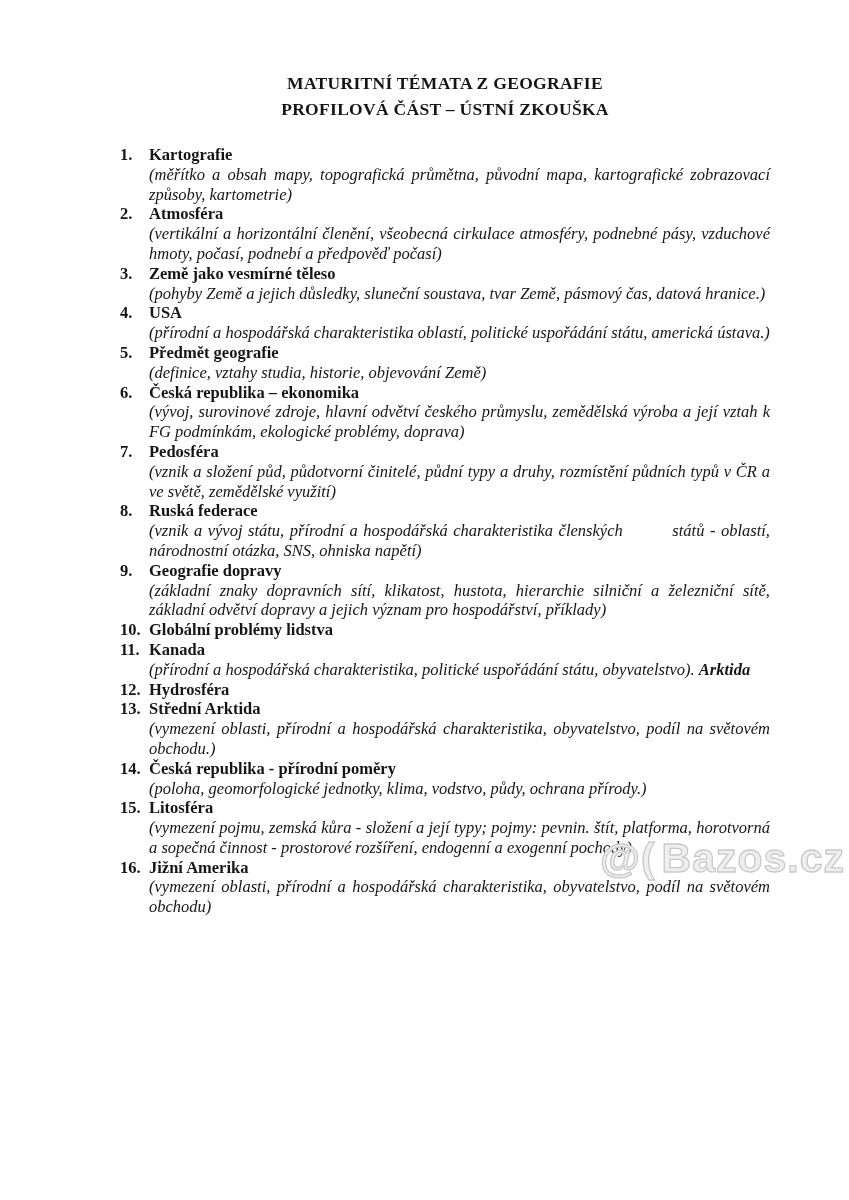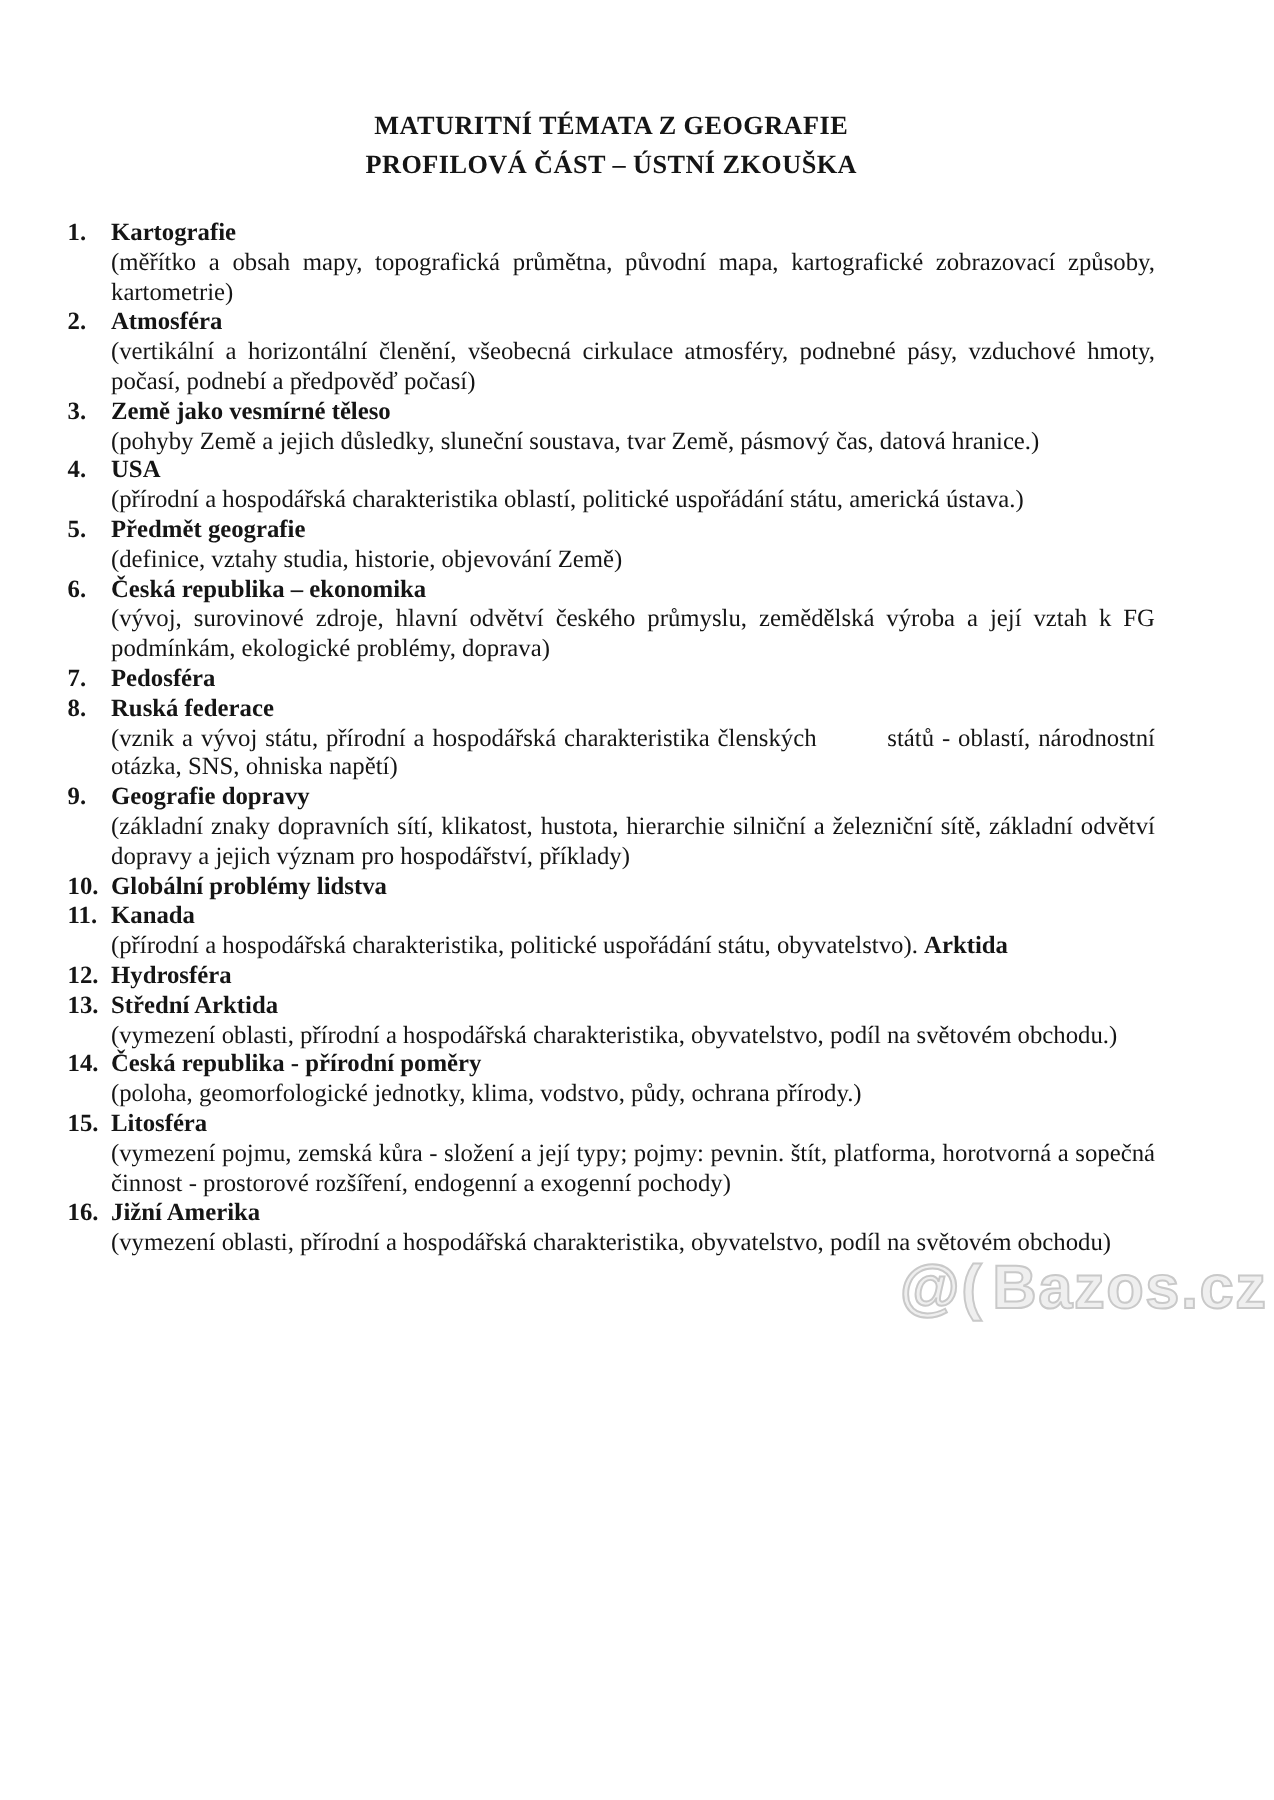--- a/index.html
+++ b/index.html
@@ -9,21 +9,21 @@
     background: #ffffff;
     color: #151515;
     font-family: "Liberation Serif", "DejaVu Serif", serif;
     position: relative;
     overflow: hidden;
   }
   .page {
     box-sizing: border-box;
     width: 849px;
     height: 892px;
-    padding: 70px 79px 0 45px;
+    padding: 70px 79px 0 120px;
     position: relative;
   }
   .doc-title {
     text-align: center;
     font-weight: bold;
     font-size: 17.5px;
     line-height: 26px;
     letter-spacing: 0.3px;
     margin-bottom: 23px;
   }
@@ -40,20 +40,21 @@
     font-weight: bold;
   }
   .content { flex: 1; min-width: 0; }
   .head {
     display: block;
     font-weight: bold;
   }
   .detail {
     display: block;
     text-align: justify;
+    font-style: italic;
   }
   .detail b { font-weight: bold; }
   .watermark {
     position: absolute;
     right: 4px;
     bottom: 10px;
     font-family: "Liberation Sans", "DejaVu Sans", sans-serif;
     font-weight: bold;
     font-size: 41px;
     letter-spacing: 1px;
@@ -120,20 +121,21 @@
     <span class="content">
       <span class="head">Česká republika – ekonomika</span>
       <span class="detail">(vývoj, surovinové zdroje, hlavní odvětví českého průmyslu, zemědělská výroba a její vztah k FG podmínkám, ekologické problémy, doprava)</span>
     </span>
   </li>
 
   <li class="item">
     <span class="num">7.</span>
     <span class="content">
       <span class="head">Pedosféra</span>
+      <span class="detail">(vznik a složení půd, půdotvorní činitelé, půdní typy a druhy, rozmístění půdních typů v ČR a ve světě, zemědělské využití)</span>
     </span>
   </li>
 
   <li class="item">
     <span class="num">8.</span>
     <span class="content">
       <span class="head">Ruská federace</span>
       <span class="detail">(vznik a vývoj státu, přírodní a hospodářská charakteristika členských &nbsp;&nbsp;&nbsp;&nbsp;&nbsp;&nbsp;&nbsp; států - oblastí, národnostní otázka, SNS, ohniska napětí)</span>
     </span>
   </li>

